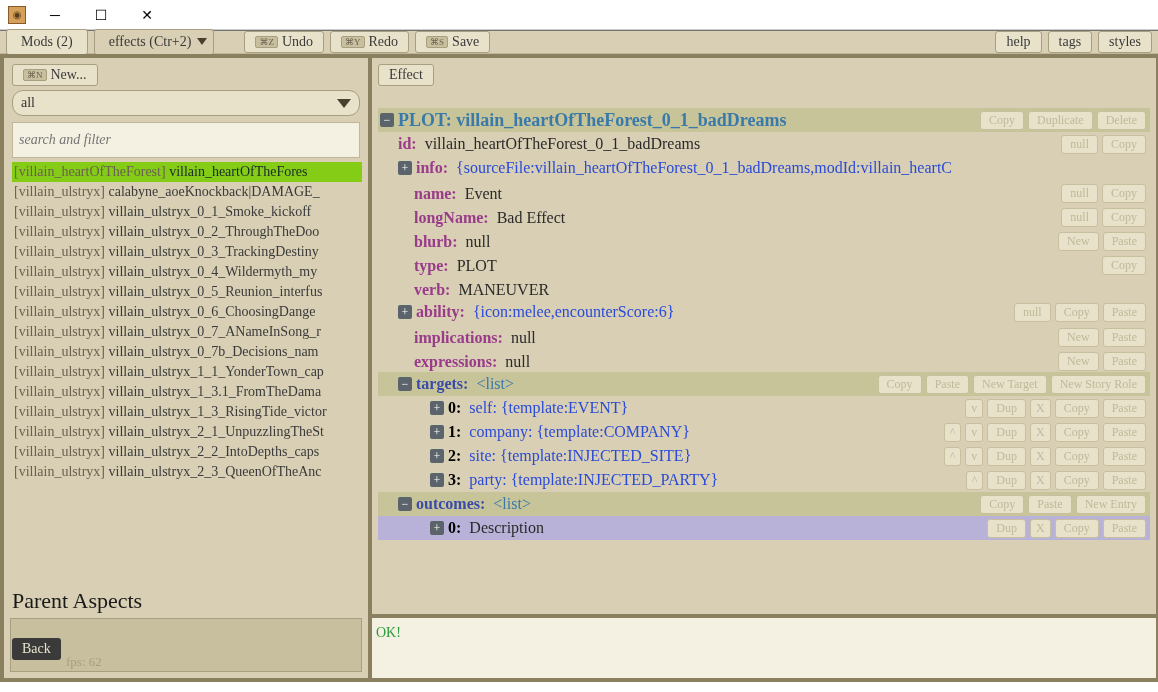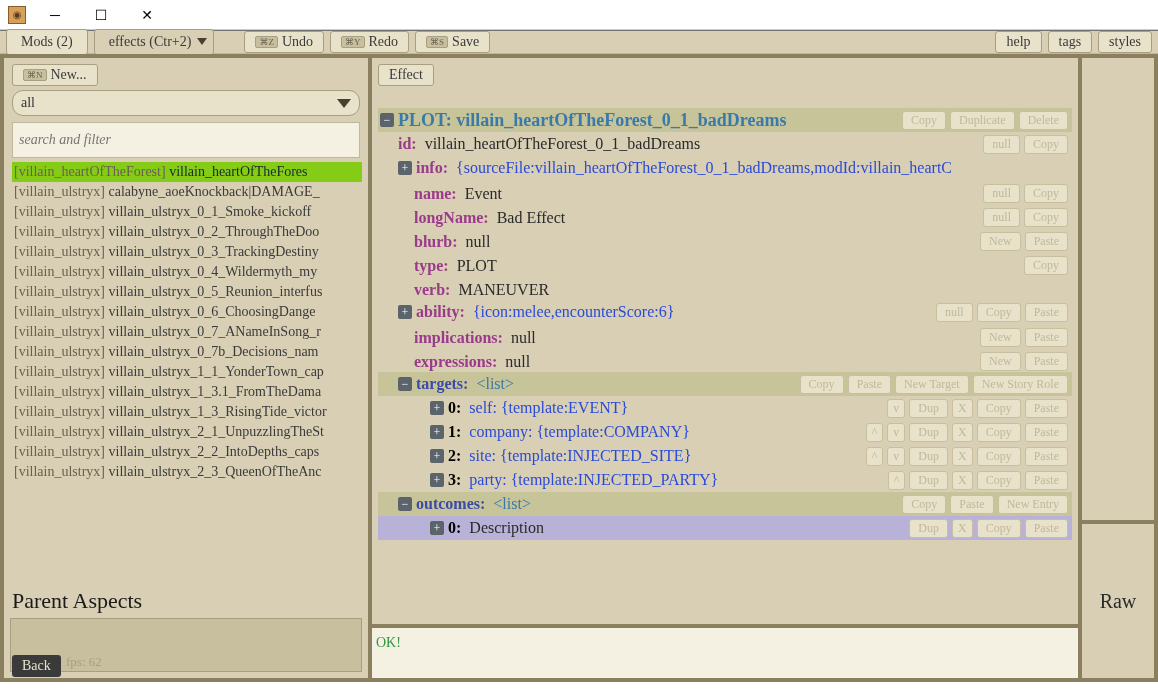--- a/index.html
+++ b/index.html
@@ -50,28 +50,28 @@
 .key.blue { color: #3a4aa8; }
 .val { color: #2a2a2a; margin-left: 8px; }
 .val.blue { color: #2a4ad8; }
 .val.list { color: #3a7aa8; }
 .ghostbtns { position: absolute; right: 4px; display: flex; gap: 4px; }
 .gbtn { background: #e8e2ca; border: 1px solid #c8bf9f; border-radius: 3px; padding: 1px 8px; font-size: 12px; color: #c0b89a; cursor: pointer; }
 .gbtn.sq { padding: 1px 5px; }
 .indent1 { padding-left: 20px; }
 .indent2 { padding-left: 36px; align-items: flex-end; }
 .indent3 { padding-left: 52px; }
-.console { height: 54px; background: #f4f0e2; border-top: 4px solid #8a8060; padding: 6px 4px; font-family: monospace; font-size: 14px; color: #2a9a3a; }
+.console { height: 64px; background: #f4f0e2; border-top: 4px solid #8a8060; padding: 6px 4px; font-family: monospace; font-size: 14px; color: #2a9a3a; }
 
 .rightcol { width: 78px; display: flex; flex-direction: column; gap: 4px; border: 4px solid #8a8060; border-left-width: 2px; }
 .rightbox { flex: 1; background: #d8cfb4; display: flex; align-items: center; justify-content: center; }
 .rightbox.top { flex: 3; }
 .rawlabel { font-size: 20px; color: #2a2a2a; }
 
-.backbtn { position: absolute; left: 8px; bottom: 1px; background: #3a3a3a; color: #e8e2ca; border: none; border-radius: 3px; padding: 3px 10px; font-size: 14px; cursor: pointer; }
+.backbtn { position: absolute; left: 8px; bottom: 18px; background: #3a3a3a; color: #e8e2ca; border: none; border-radius: 3px; padding: 3px 10px; font-size: 14px; cursor: pointer; }
 .fps { position: absolute; left: 62px; bottom: 8px; font-size: 13px; color: #a89f80; }
 </style>
 </head>
 <body>
 
 <div class="titlebar">
   <div class="titlebar-icon">◉</div>
   <div class="winbtns">
     <div class="winbtn">─</div>
     <div class="winbtn">☐</div>
@@ -313,20 +313,14 @@
               <span class="gbtn">Paste</span>
             </div>
         </div>
       </div>
     </div>
     <div class="console">
       <span>OK!</span>
     </div>
   </div>
 
-  <div class="rightcol">
-    <div class="rightbox top"></div>
-    <div class="rightbox">
-      <span class="rawlabel">Raw</span>
-    </div>
-  </div>
 
 </div>
 
 </body></html>

